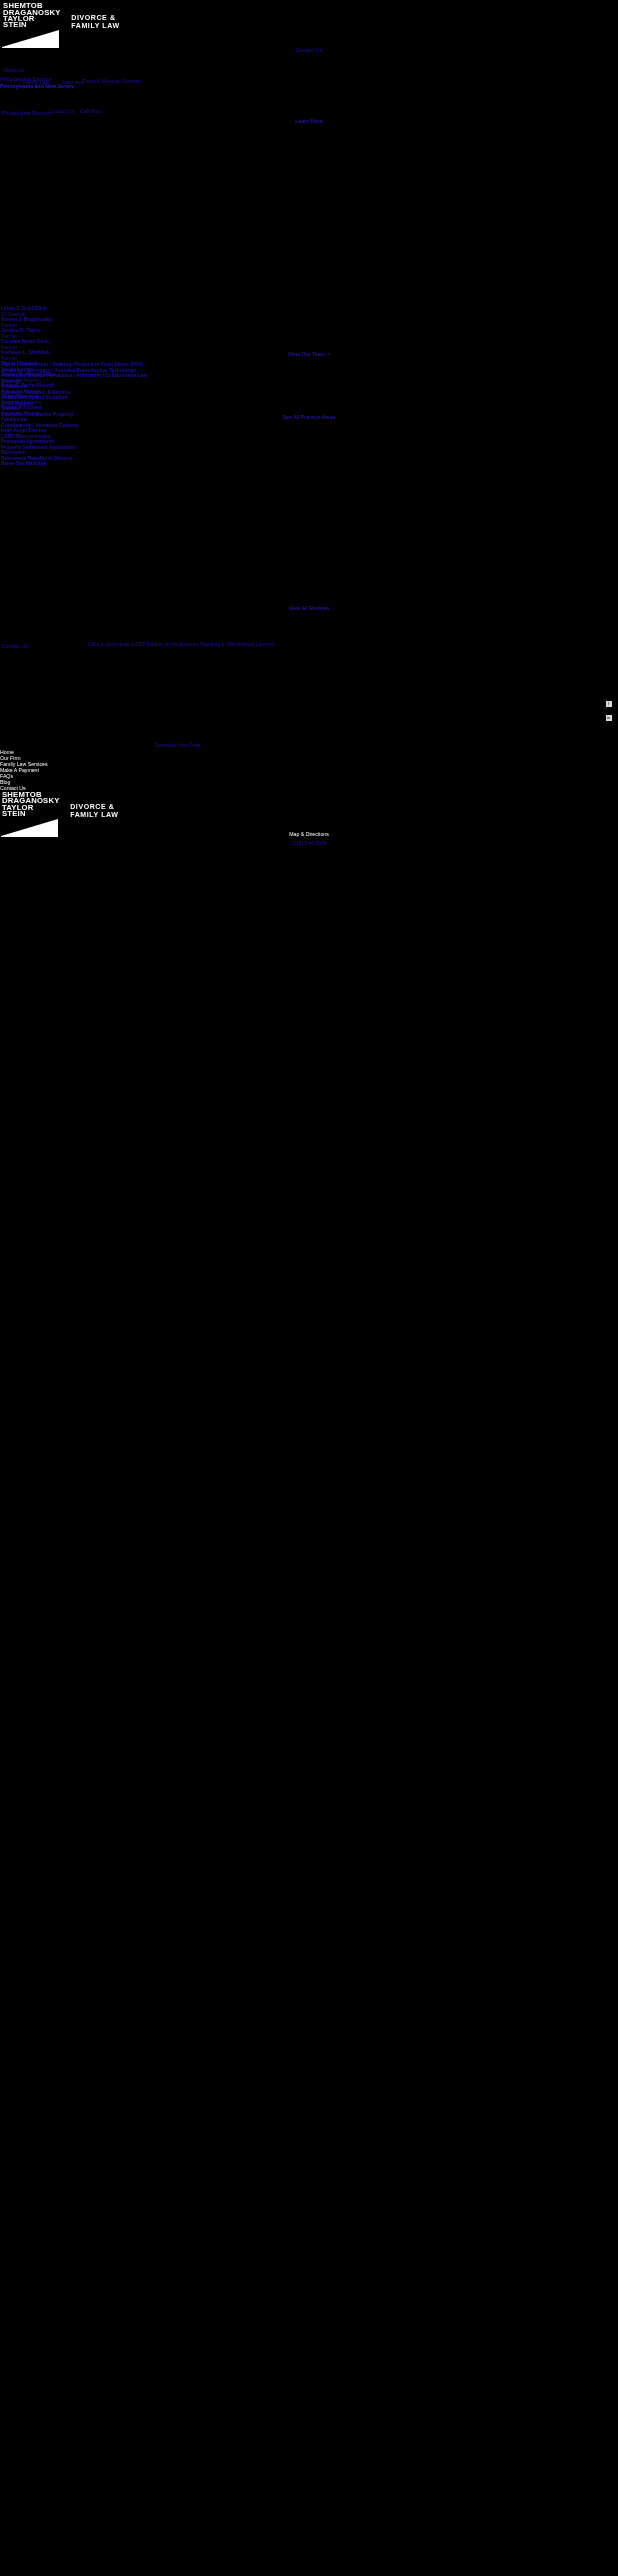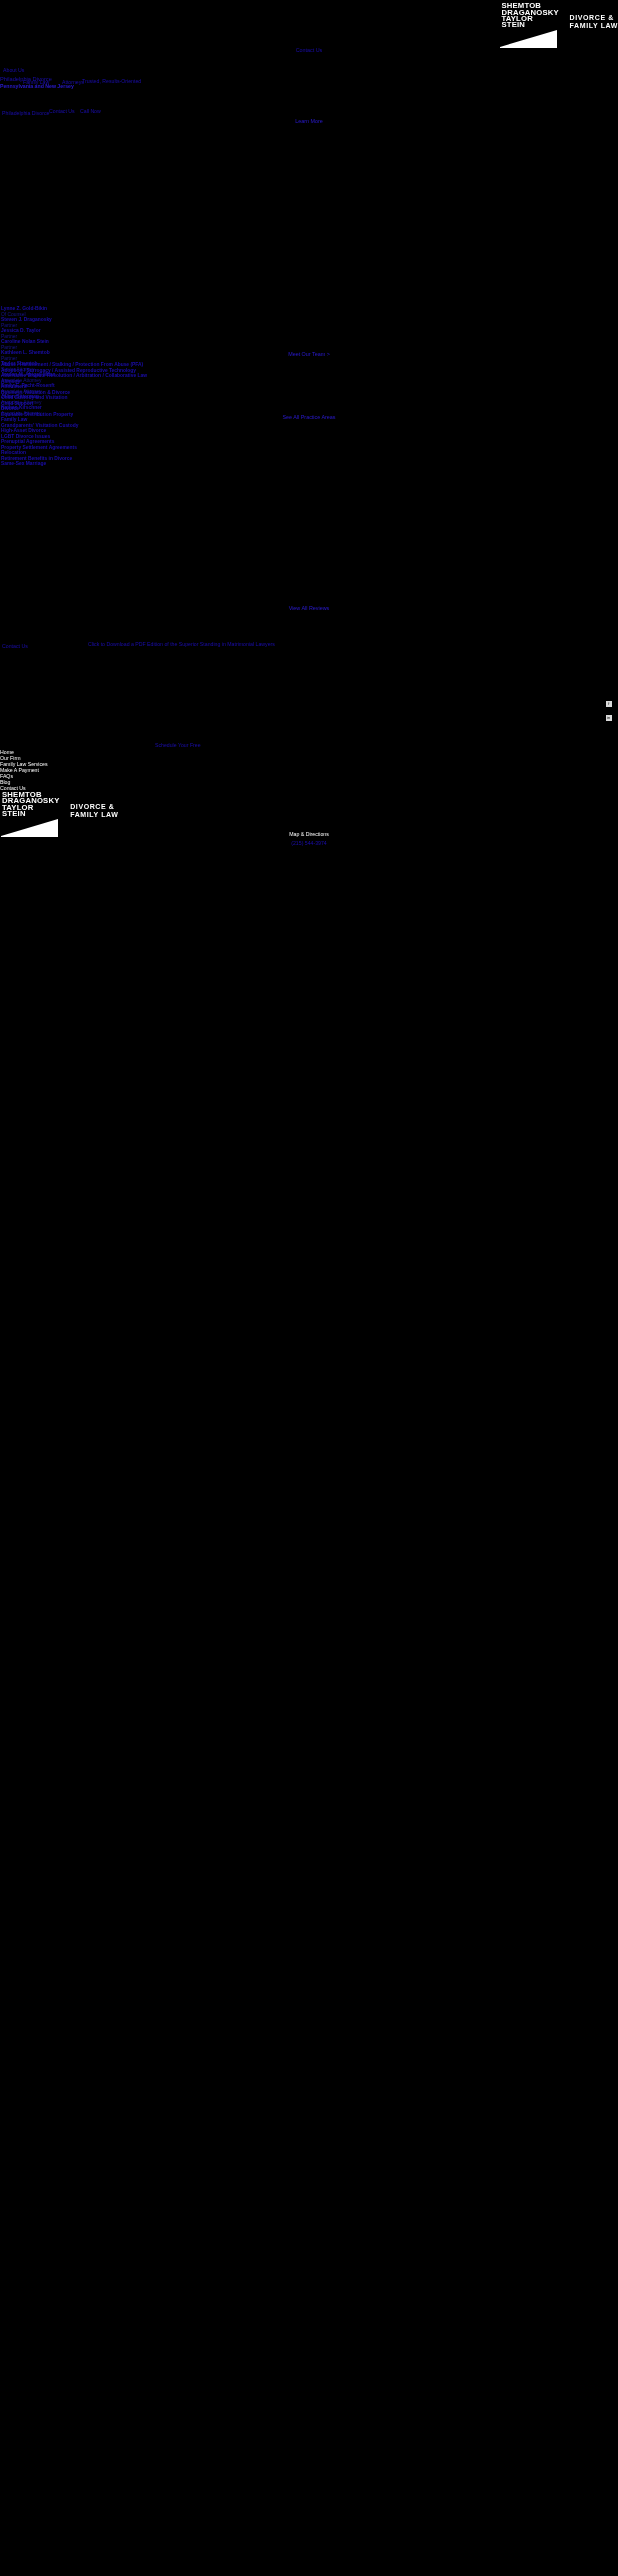--- a/index.html
+++ b/index.html
@@ -1,21 +1,21 @@
 <!DOCTYPE html>
 <html style="font-size:8.2px"><head>
 <meta charset="utf-8">
 <style>
   html,body{margin:0;padding:0;background:#000;color:#fff;}
   body{font-family:"Liberation Sans",sans-serif;width:618px;min-height:2858px;position:relative;overflow-x:hidden;}
   .page{width:618px;position:relative;}
 
   
   .header{position:relative;height:40px;padding:3.1px 0 0 2.1px;}
-  .logo{display:flex;align-items:flex-start;gap:0;justify-content:flex-end;}
+  .logo{display:flex;align-items:flex-start;gap:0;}
   .logo-mark{width:61px;}
   .logo-name{font-size:7.7px;line-height:6.4px;font-weight:700;letter-spacing:0.2px;color:#fff;padding-left:1px;}
   .logo-name div{white-space:nowrap;}
   .logo-tri{margin-top:1.5px;width:57px;height:17.5px;position:relative;background:#fff;}
   .logo-tri:before{content:"";position:absolute;left:0;top:0;border-left:57px solid #000;border-bottom:17.5px solid transparent;}
   .logo-right{margin-left:8.2px;margin-top:11.3px;font-size:7px;line-height:7.7px;font-weight:700;letter-spacing:0.6px;color:#fff;}
   .contact-center{position:absolute;left:0;right:0;top:47px;text-align:center;font-size:5.4px;}
 
   
   .abs{position:absolute;font-size:5.2px;white-space:nowrap;}

